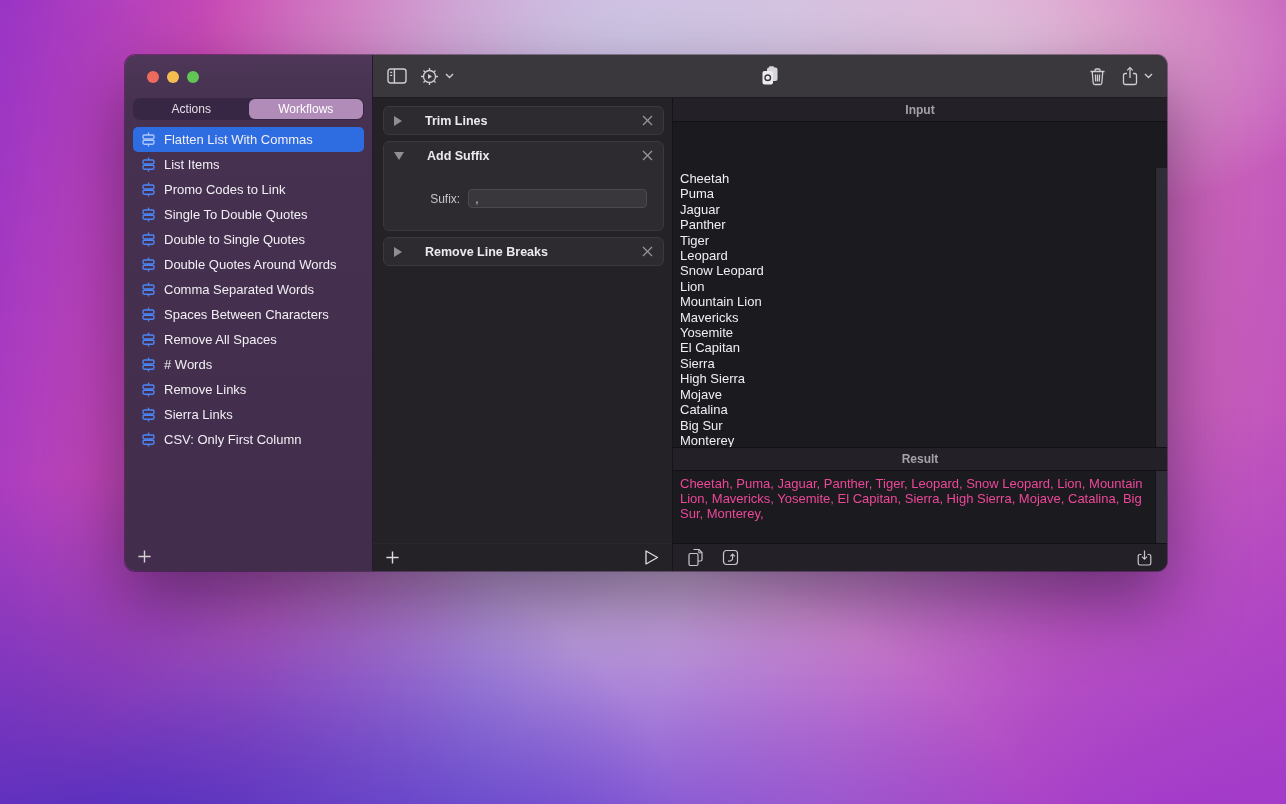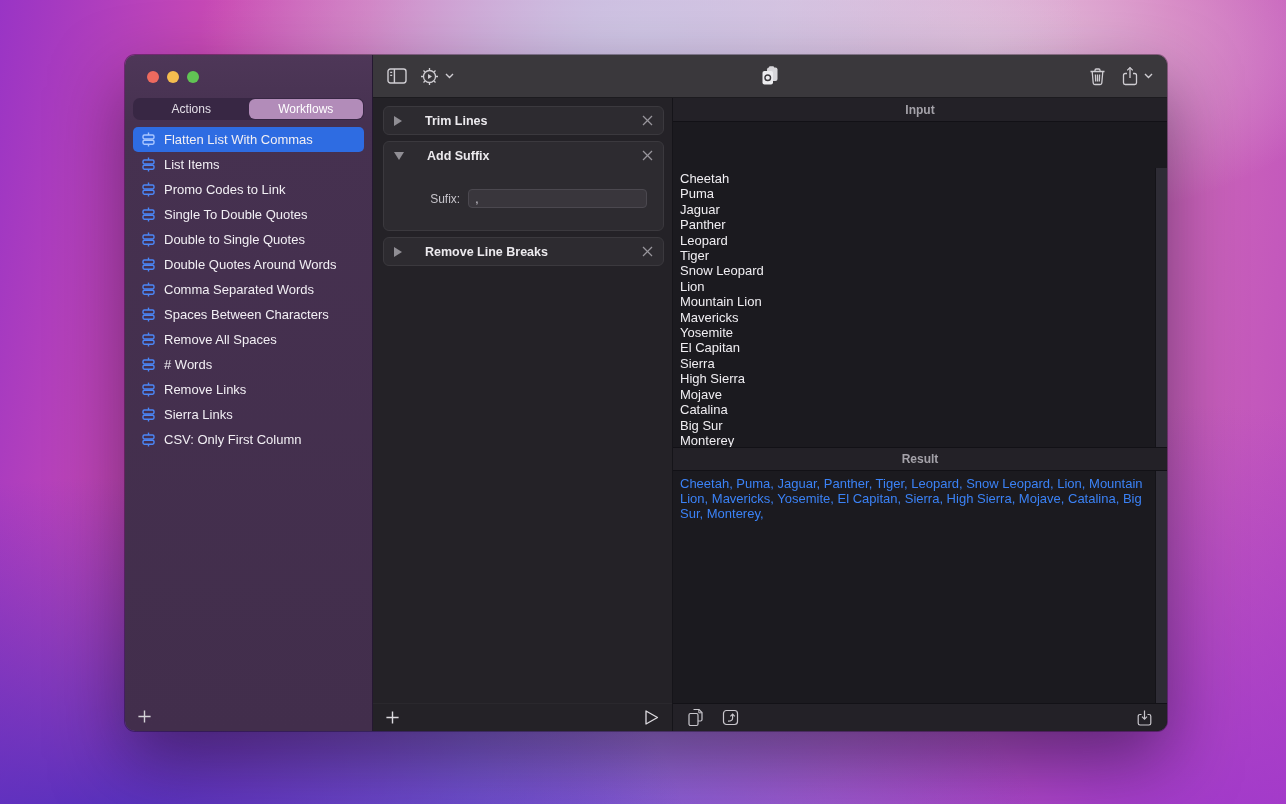--- a/index.html
+++ b/index.html
@@ -13,21 +13,21 @@
       radial-gradient(46% 34% at 50% 4%, rgba(207,198,228,.95) 0%, rgba(207,198,228,0) 75%),
       radial-gradient(40% 30% at 76% 6%, rgba(229,196,221,.9) 0%, rgba(229,196,221,0) 75%),
       radial-gradient(75% 85% at 8% 112%, #3e2ac0 0%, rgba(62,42,192,0) 62%),
       radial-gradient(70% 80% at 42% 118%, #5b2ed2 0%, rgba(91,46,210,0) 60%),
       radial-gradient(85% 95% at 92% 112%, #9c35cd 0%, rgba(156,53,205,0) 65%),
       linear-gradient(100deg, #9934c5 0%, #cb4bb4 16%, #d466b8 26%, #c9abd9 42%, #d9bede 55%, #dd9fcd 68%, #d06bb9 82%, #bb4cbe 100%);
   }
 
   
   .window {
-    position:absolute; left:125px; top:55px; width:1042px; height:676px;
+    position:absolute; left:125px; top:55px; width:1042px; height:516px;
     border-radius:10px; overflow:hidden; display:flex;
     box-shadow:0 30px 70px rgba(20,5,40,.5), 0 0 0 1px rgba(0,0,0,.35);
   }
 
   
   .sidebar {
     width:248px; flex:0 0 248px; display:flex; flex-direction:column;
     background:linear-gradient(180deg,#4e3758 0%, #463150 10%, #422e4c 100%);
     border-right:1px solid #241831;
   }
@@ -79,21 +79,21 @@
   .io-panel { flex:1; display:flex; flex-direction:column; background:#1b1a1f; min-width:0;justify-content:center; }
   .io-header { height:24px; flex:0 0 24px; background:#232127; border-bottom:1px solid #121116;
     display:flex; align-items:center; justify-content:center;
     font-size:12px; font-weight:700; color:#a4a2a9; }
   .io-header.result-h { border-top:1px solid #121116; }
   .io-area { position:relative; overflow:hidden; }
   .io-area.input-a { height:279px; flex:0 0 279px;margin-top:46px; }
   .io-area.result-a { flex:1; }
   .io-text { padding:3px 20px 0 7px; color:#f0eef2; font-size:13px; line-height:15.4px; }
   .io-line { white-space:pre; }
-  .result-text { padding:5px 14px 0 7px; color:#3b82f6; font-size:13px; line-height:15.2px; }
+  .result-text { padding:5px 14px 0 7px; color:#ec4899; font-size:13px; line-height:15.2px; }
   .gutter { position:absolute; top:0; right:0; bottom:0; width:12px; background:#2e2c35; border-left:1px solid #141318; }
   .io-bottom { height:28px; flex:0 0 28px; background:#232127; border-top:1px solid #131217;
     display:flex; align-items:center; gap:18px; padding:0 14px; color:#c9c7cd; }
   .ml-auto { margin-left:auto; }
 
   .icon-btn { display:flex; align-items:center; justify-content:center; }
   svg { display:block; }
 </style>
 </head>
 <body>
@@ -428,23 +428,23 @@
             <div class="io-text">
 
                 <div class="io-line">Cheetah</div>
 
                 <div class="io-line">Puma</div>
 
                 <div class="io-line">Jaguar</div>
 
                 <div class="io-line">Panther</div>
 
+                <div class="io-line">Tiger</div>
+
                 <div class="io-line">Leopard</div>
-
-                <div class="io-line">Tiger</div>
 
                 <div class="io-line">Snow Leopard</div>
 
                 <div class="io-line">Lion</div>
 
                 <div class="io-line">Mountain Lion</div>
 
                 <div class="io-line">Mavericks</div>
 
                 <div class="io-line">Yosemite</div>

